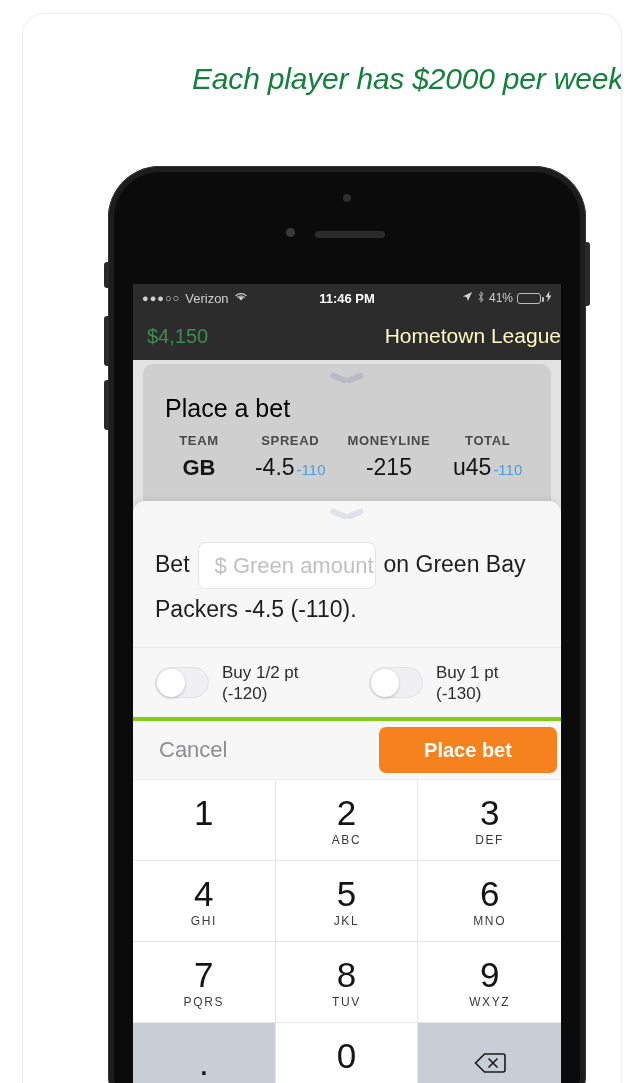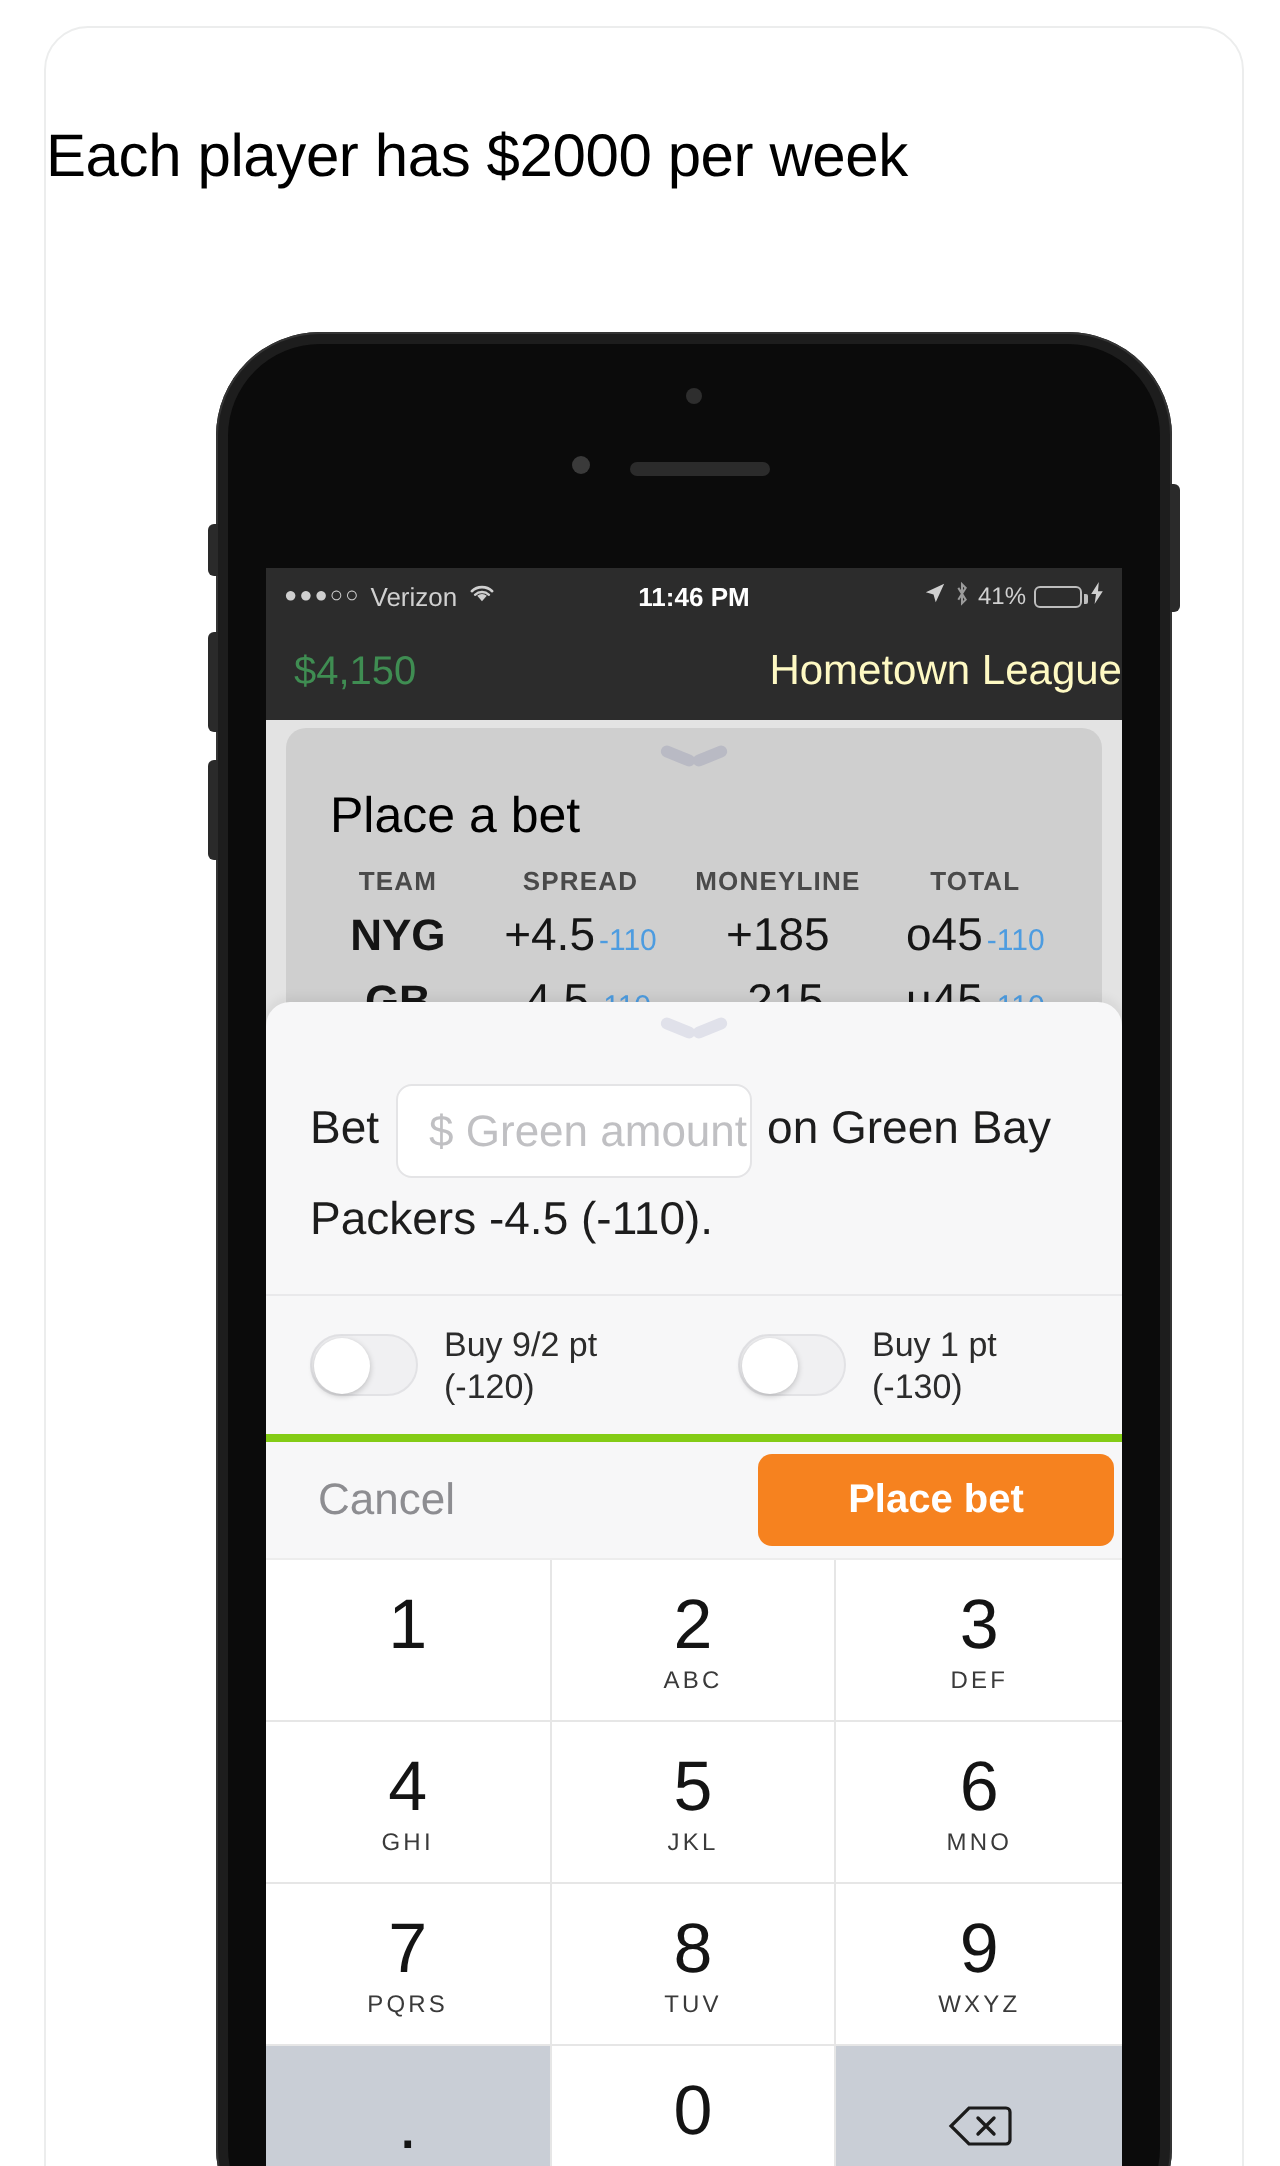--- a/index.html
+++ b/index.html
@@ -18,25 +18,26 @@
     background: #ffffff;
     border: 1px solid #eceded;
     border-top-left-radius: 22px;
     border-top-right-radius: 22px;
     overflow: hidden;
   }
 
   #caption {
     position: absolute;
     top: 48px; left: 0; width: 600px;
-    text-align: left;
+    text-align: right;
     font-size: 30px;
-    color: #000000;
+    color: #15803d;
     letter-spacing: -0.2px;
     white-space: nowrap;
+    font-style: italic;
   }
 
   
   #phone {
     position: absolute;
     left: 85px; top: 152px;
     width: 478px; height: 960px;
     background: #1d1d1d;
     border-radius: 52px 52px 52px 52px;
     box-shadow: inset 0 0 0 1px #343434;
@@ -388,26 +389,20 @@
         <div id="sheet-title">Place a bet</div>
 
         <div id="odds-table">
           <div class="odds-head">
             <div class="c-team">TEAM</div>
             <div>SPREAD</div>
             <div>MONEYLINE</div>
             <div>TOTAL</div>
           </div>
 
-          <div class="odds-row">
-            <div class="c-team">NYG</div>
-            <div><span>+4.5</span><span class="juice">-110</span></div>
-            <div><span>+185</span></div>
-            <div><span>o45</span><span class="juice">-110</span></div>
-          </div>
 
           <div class="odds-row">
             <div class="c-team">GB</div>
             <div><span>-4.5</span><span class="juice">-110</span></div>
             <div><span>-215</span></div>
             <div><span>u45</span><span class="juice">-110</span></div>
           </div>
         </div>
       </div>
 
@@ -417,21 +412,21 @@
           <span>Bet</span><span id="risk-input">$ Green amount</span><span>on Green Bay Packers -4.5 (-110).</span>
         </div>
       </div>
 
       <div id="buy-row">
         <div class="buy-cell">
           <div class="toggle">
               <span class="knob"></span>
             </div>
           <div class="buy-label">
-            <div>Buy 9/2 pt</div>
+            <div>Buy 1/2 pt</div>
             <div>(-120)</div>
           </div>
         </div>
         <div class="buy-cell">
           <div class="toggle">
               <span class="knob"></span>
             </div>
           <div class="buy-label">
             <div>Buy 1 pt</div>
             <div>(-130)</div>

